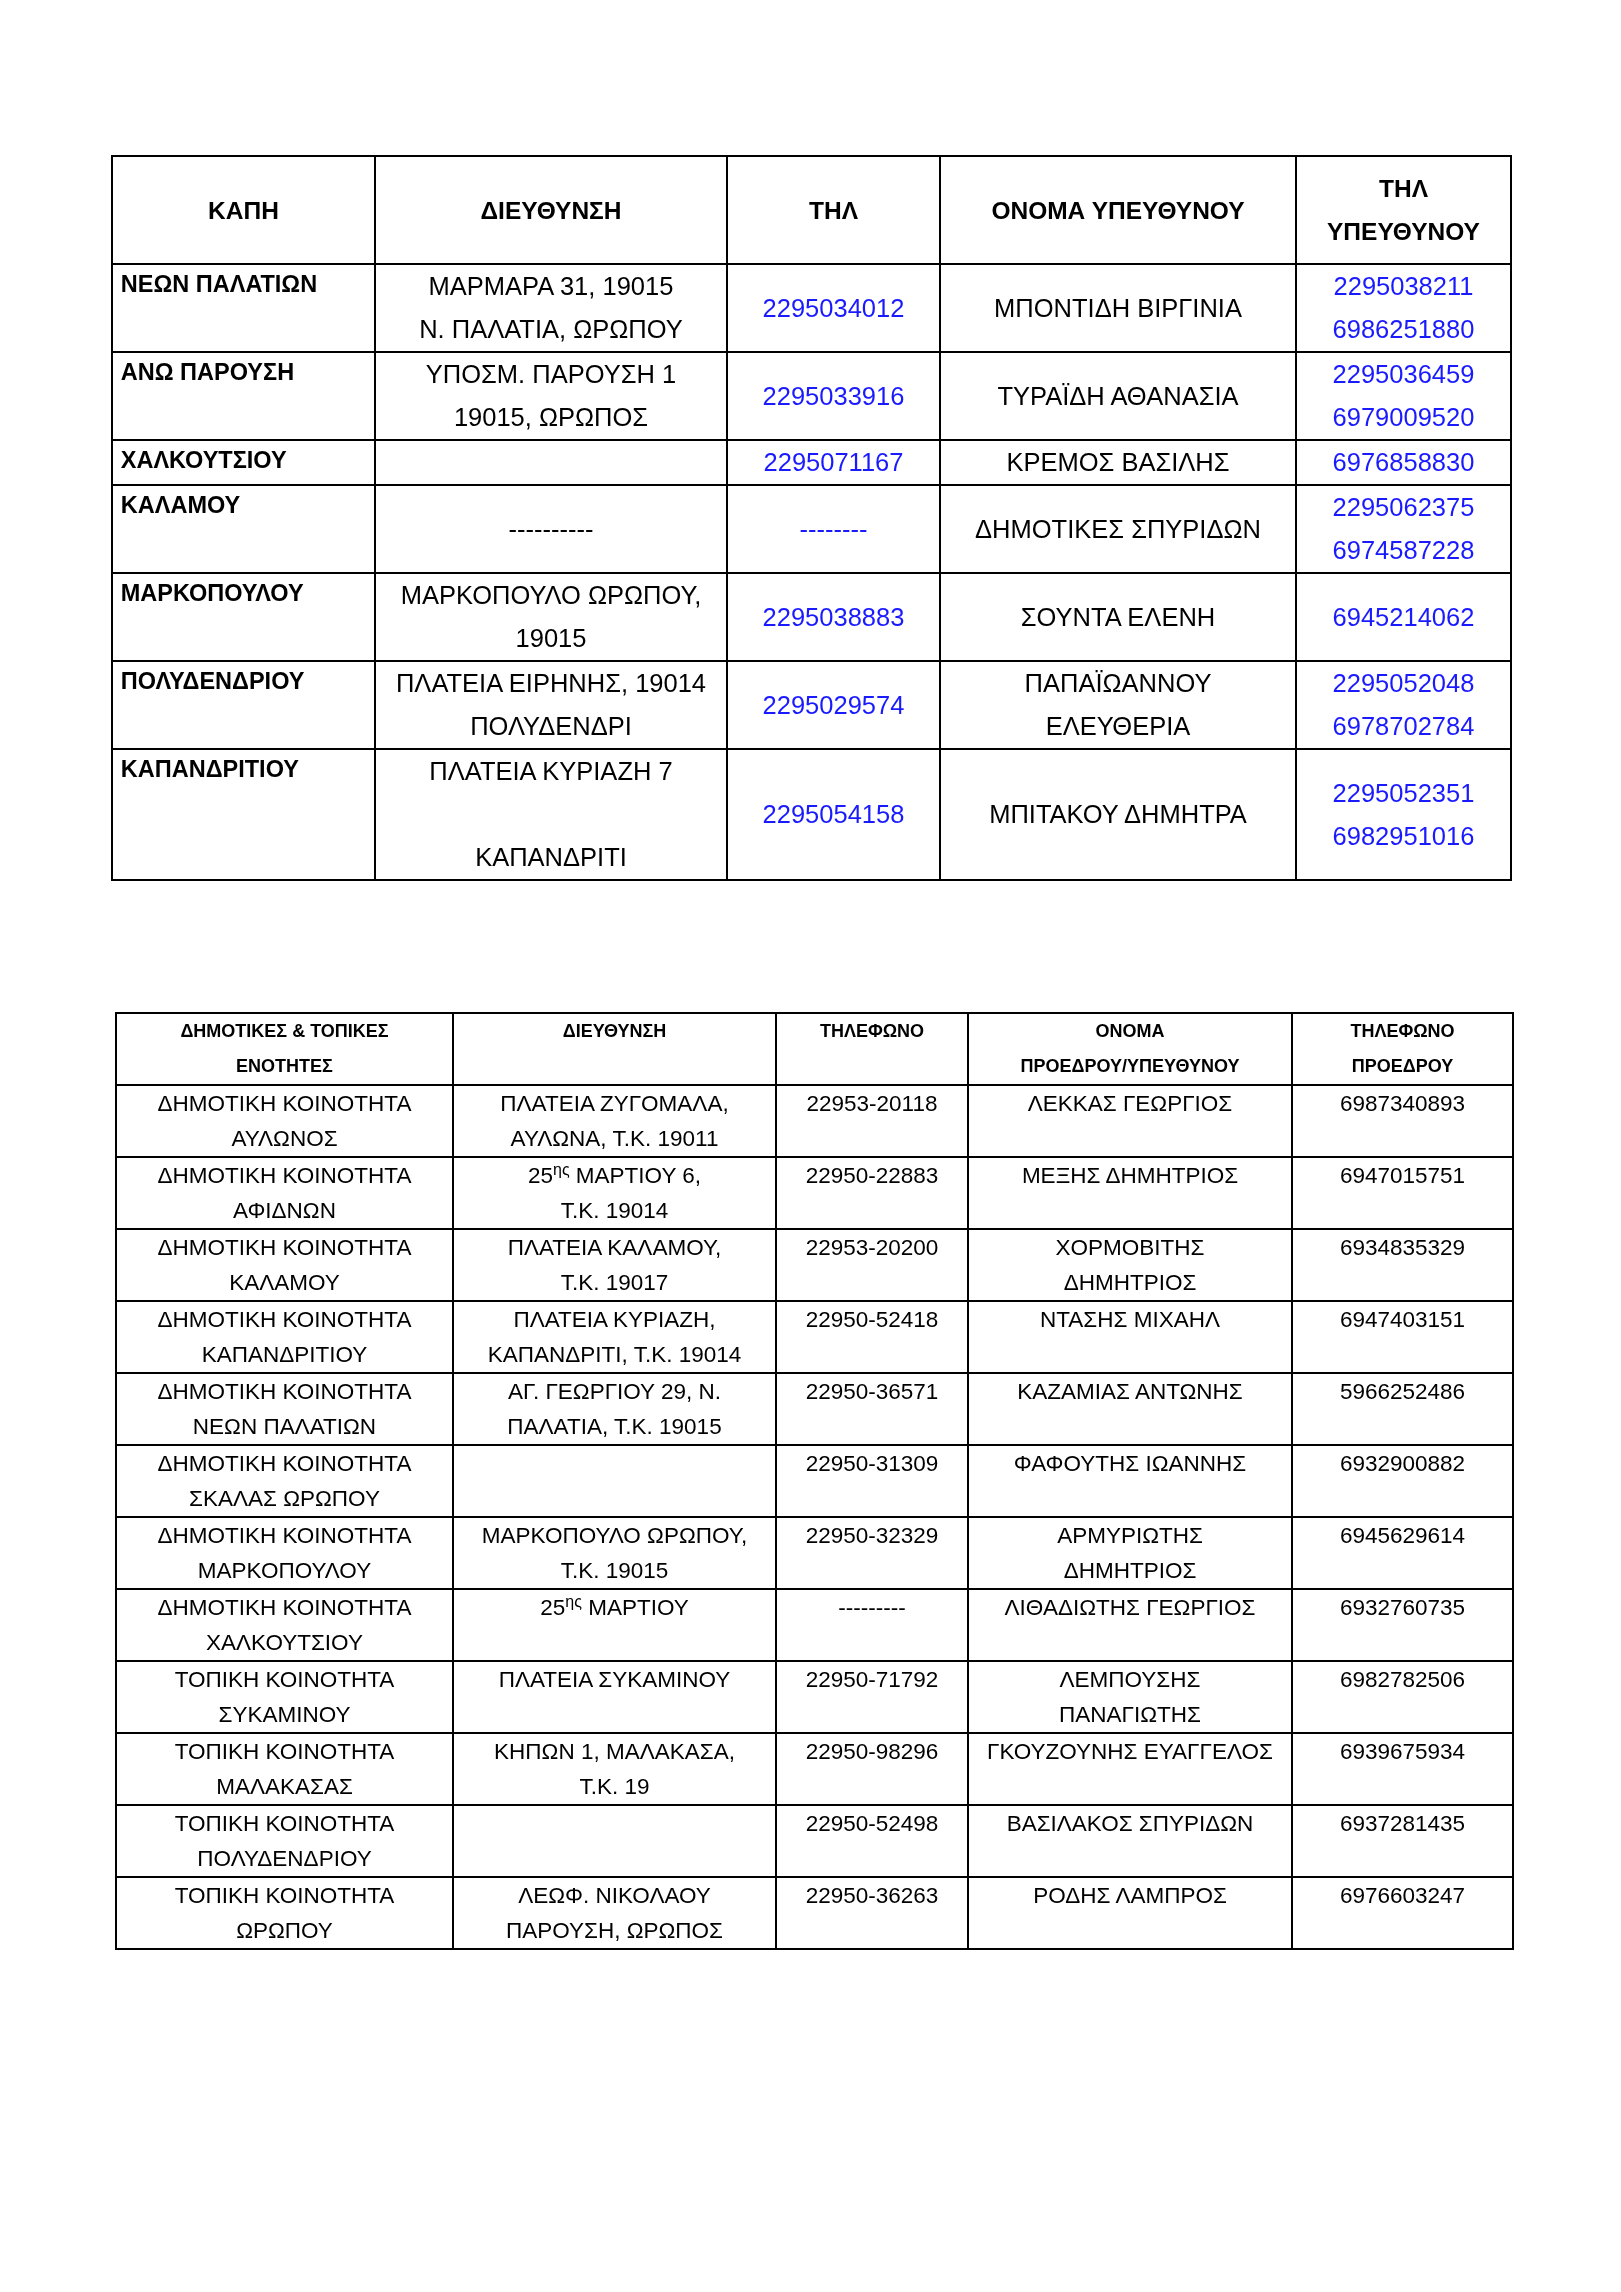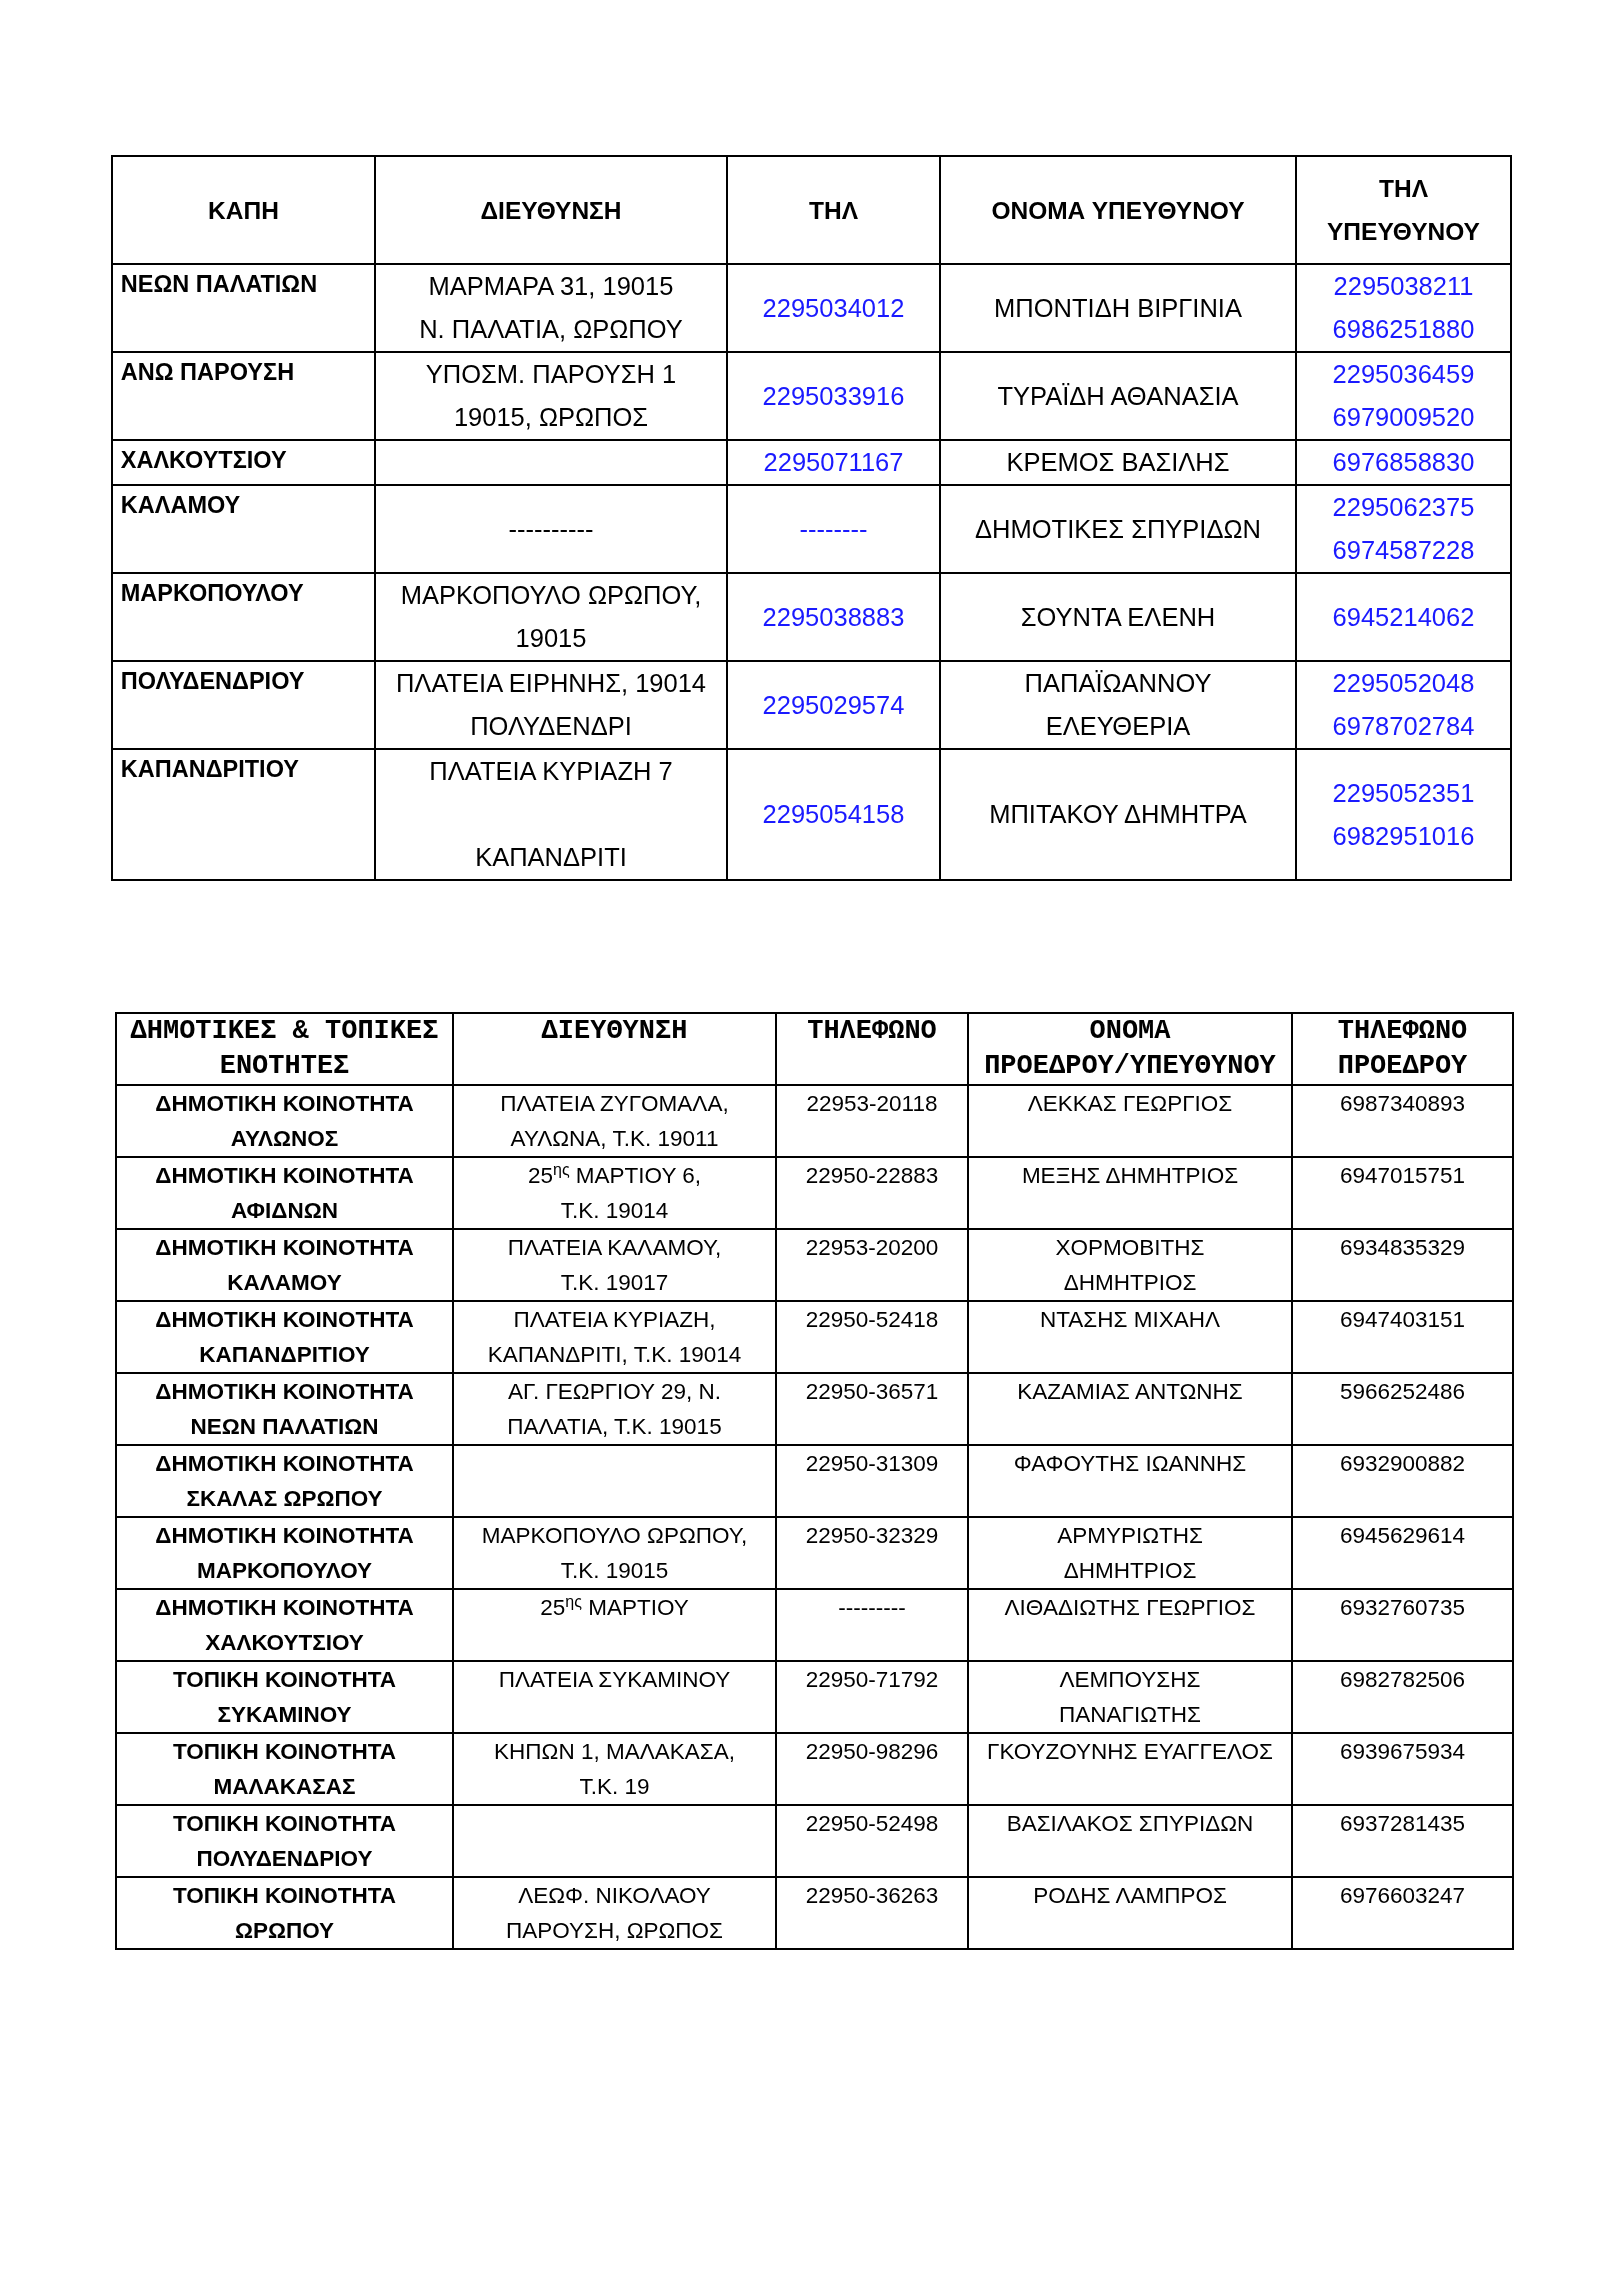--- a/index.html
+++ b/index.html
@@ -11,23 +11,23 @@
   #t1 th { font-weight:bold; font-size:24.5px; }
   #t1 td.name { font-weight:bold; text-align:left; vertical-align:top; font-size:23.5px; line-height:39px; padding-left:7.8px; }
   #t1 tr.h { height:108px;border-radius:27px; }
   #t1 tr.r2 { height:86px; }
   #t1 tr.r1 { height:43px; }
   #t1 tr.r3 { height:115px; }
   .blue { color:#1a1aff; }
   .phone-line { display:block; }
   
   #t2 { left:115px; top:1012px; width:1398px; font-size:22.5px; line-height:35px; }
-  #t2 th { font-weight:bold; font-size:27px; vertical-align:top;font-family:Liberation Mono, monospace; }
+  #t2 th { font-weight:bold; font-size:18px; vertical-align:top; }
   #t2 td { vertical-align:top; }
-  #t2 td.name { font-weight:bold; }
+  #t2 td.name { font-weight:normal; }
   #t2 tr.h { height:71px; }
   #t2 tr.r { height:72px; }
   sup { font-size:16px; line-height:0; vertical-align:7.8px; }
 </style>
 </head>
 <body>
 
 <table id="t1">
   <colgroup>
     <col style="width:263px">

